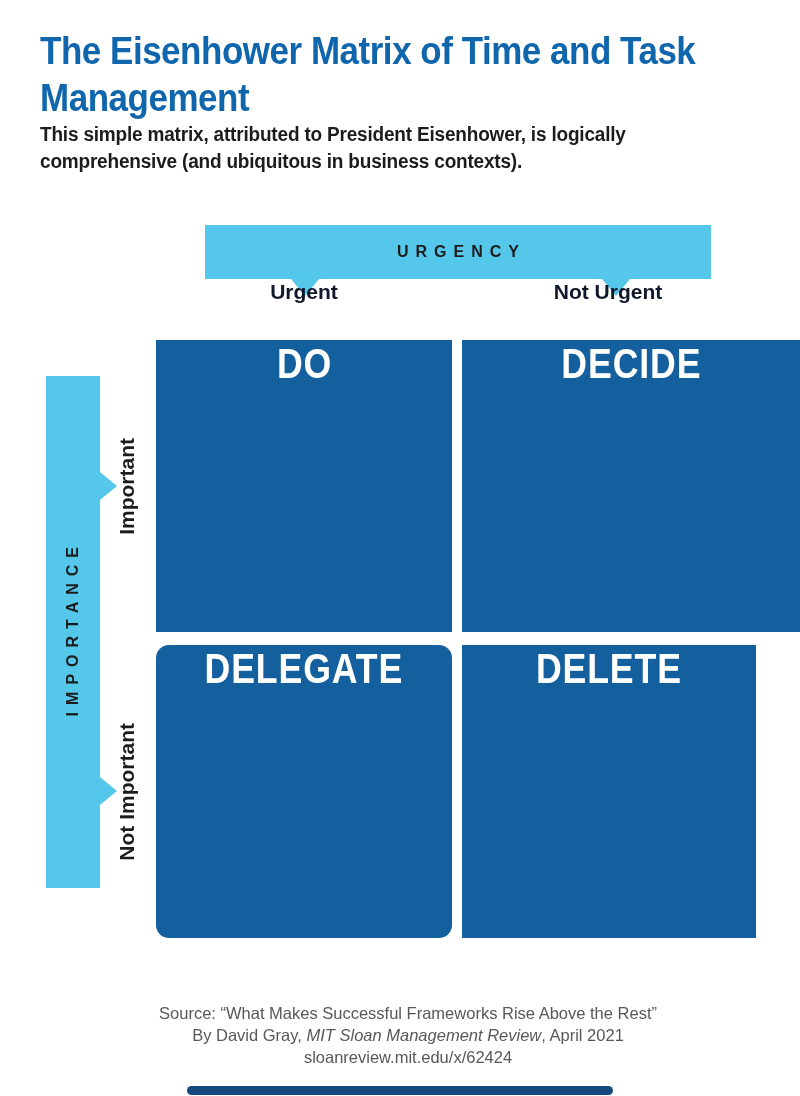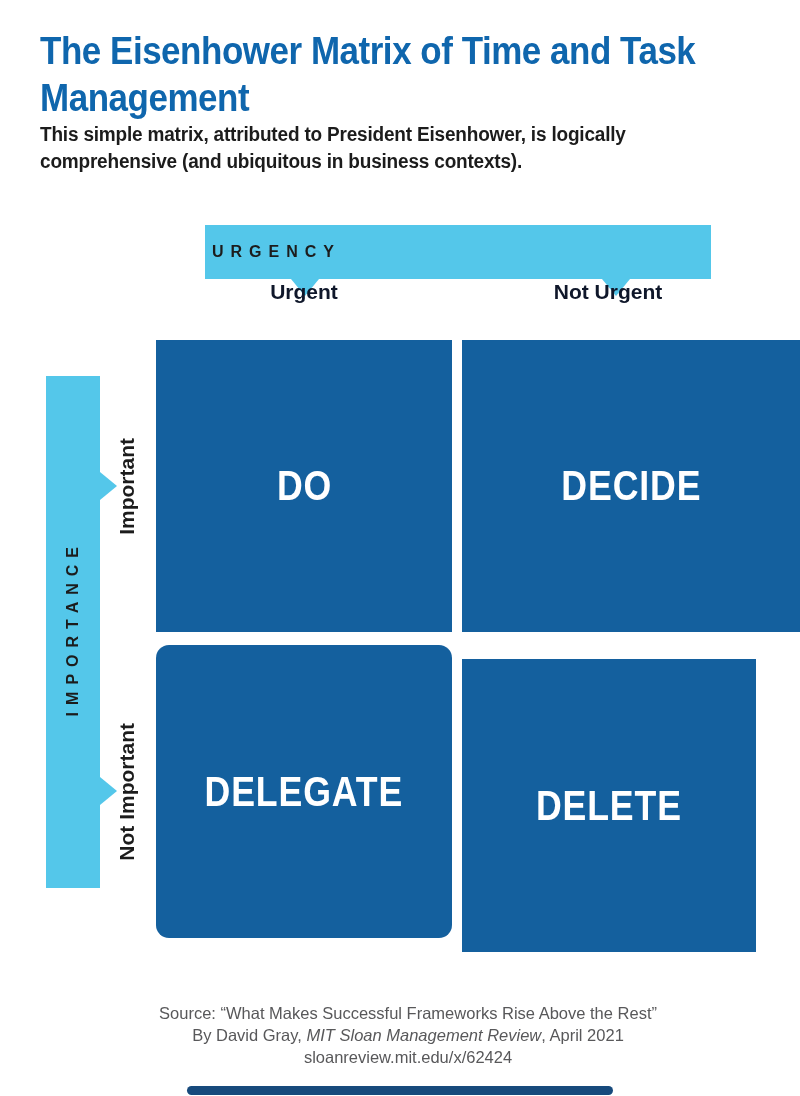--- a/index.html
+++ b/index.html
@@ -45,20 +45,21 @@
   
   .urgency-banner {
     position: absolute;
     left: 205px;
     top: 225px;
     width: 506px;
     height: 54px;
     background: #54c7ea;
     display: flex;
     align-items: center;
+    justify-content: center;
   }
   .axis-word {
     color: #1c1c1c;
     font-size: 16px;
     font-weight: 700;
     letter-spacing: 7px;
     text-indent: 7px;
   }
   .notch-down {
     position: absolute;
@@ -124,27 +125,27 @@
     font-weight: 700;
   }
   .row-label.r1 { top: 340px; height: 292px; }
   .row-label.r2 { top: 645px; height: 293px; }
 
   
   .quadrant {
     position: absolute;
     background: #14609e;
     display: flex;
-    align-items: center;
+    align-items: flex-start;
     justify-content: center;
   }
   .quadrant.q1 { left: 156px; top: 340px; width: 296px; height: 292px; }
   .quadrant.q2 { left: 462px; top: 340px; width: 338px; height: 292px; }
   .quadrant.q3 { left: 156px; top: 645px; width: 296px; height: 293px; border-radius: 13px; }
-  .quadrant.q4 { left: 462px; top: 659px; width: 294px; height: 293px; }
+  .quadrant.q4 { left: 462px; top: 645px; width: 294px; height: 293px; }
   .quadrant-label {
     color: #ffffff;
     font-size: 42px;
     font-weight: 700;
     letter-spacing: 1px;
     transform: scaleX(0.85);
   }
 
   
   .source {

